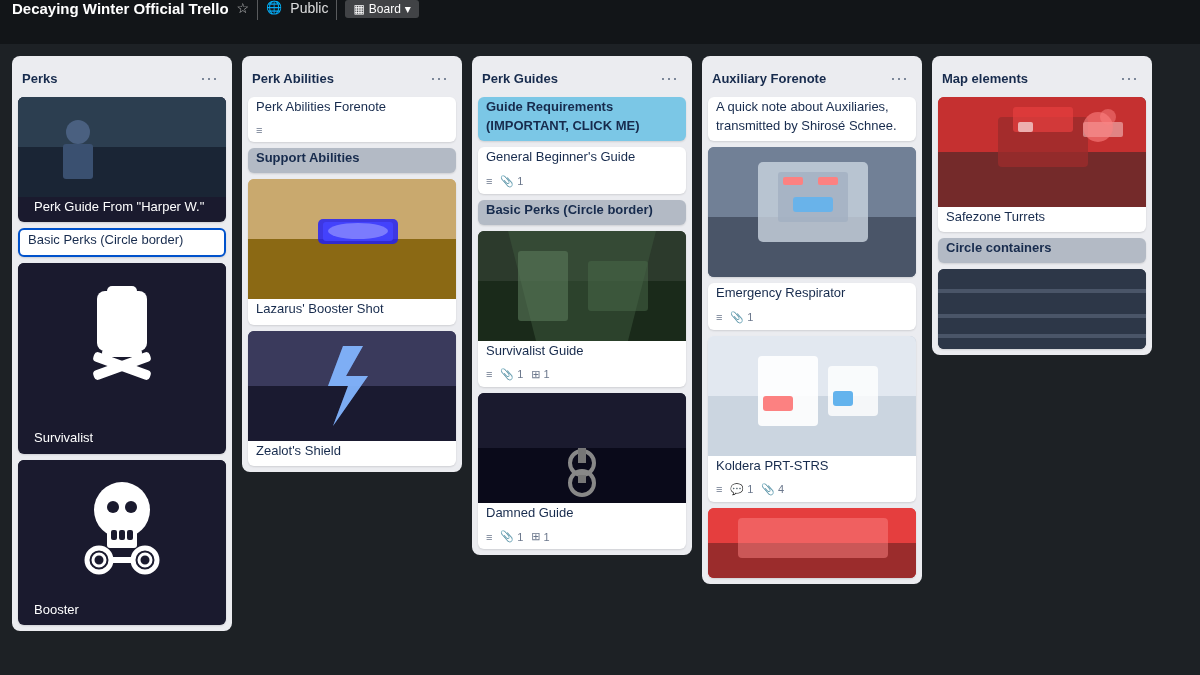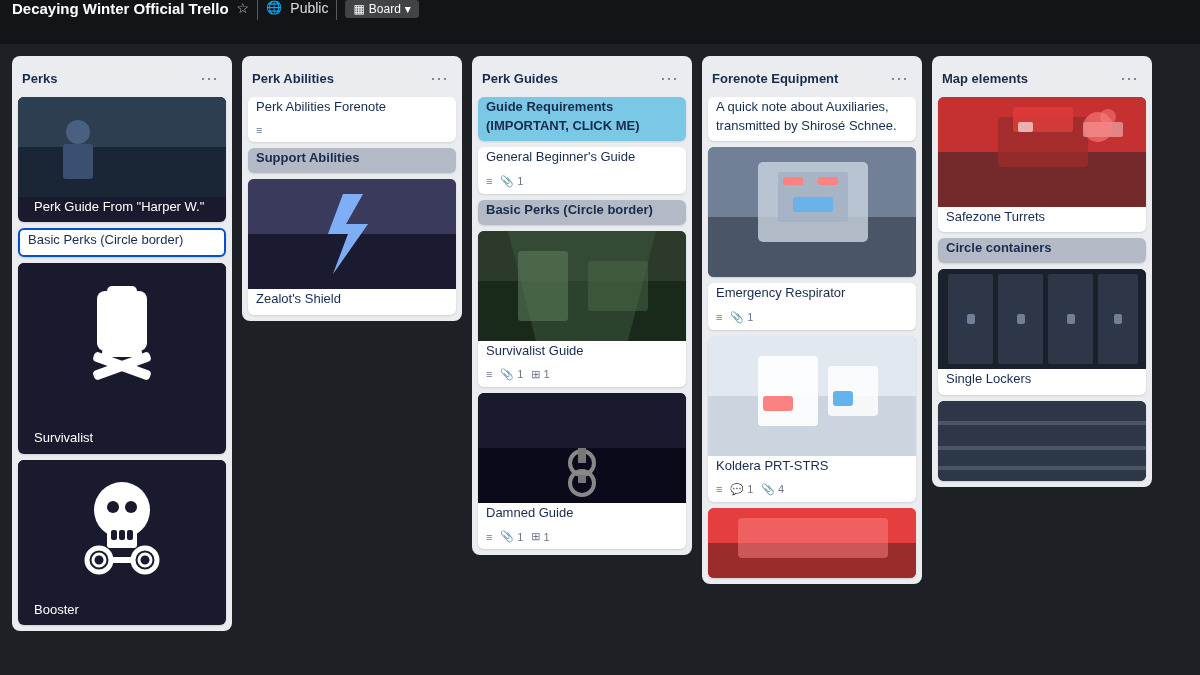--- a/index.html
+++ b/index.html
@@ -327,20 +327,35 @@
           </span>
         </div>
       </div>
 
       <div class="card" style="background:#b3bac5;">
         <div class="card-content">
           <span class="card-title" style="font-weight:600;">Support Abilities</span>
         </div>
       </div>
 
+      <div class="card">
+        <div class="img-lazarus">
+          <svg width="100%" height="120" viewBox="0 0 208 120">
+            <rect width="208" height="120" fill="#c9a96e"></rect>
+            <rect x="0" y="60" width="208" height="60" fill="#8B6914"></rect>
+
+            <rect x="70" y="40" width="80" height="25" rx="5" fill="#1a1aff" opacity="0.8"></rect>
+            <rect x="75" y="43" width="70" height="19" rx="3" fill="#4444ff" opacity="0.9"></rect>
+            <ellipse cx="110" cy="52" rx="30" ry="8" fill="white" opacity="0.3"></ellipse>
+          </svg>
+        </div>
+        <div class="card-content">
+          <span class="card-title">Lazarus' Booster Shot</span>
+        </div>
+      </div>
 
       <div class="card">
         <div class="img-zealot">
           <svg width="100%" height="110" viewBox="0 0 208 110">
             <rect width="208" height="110" fill="#3a3a5c"></rect>
             <rect x="0" y="55" width="208" height="55" fill="#1a1a30"></rect>
 
             <polygon points="95,15 80,55 100,55 85,95 120,45 98,45 115,15" fill="#6699ff" opacity="0.9"></polygon>
             <polygon points="95,15 80,55 100,55 85,95 120,45 98,45 115,15" fill="#aaddff" opacity="0.4"></polygon>
           </svg>
@@ -436,21 +451,21 @@
             <span>⊞</span>
             <span>1</span>
           </span>
         </div>
       </div>
     </div>
   </div>
 
   <div class="column">
     <div class="column-header">
-      <span class="column-title">Forenote Equipment</span>
+      <span class="column-title">Auxiliary Forenote</span>
       <span class="column-menu">···</span>
     </div>
     <div class="column-cards">
 
       <div class="card">
         <div class="card-content">
           <span class="card-title">A quick note about Auxiliaries, transmitted by Shirosé Schnee.</span>
         </div>
       </div>
 
@@ -554,40 +569,20 @@
           <span class="card-title">Safezone Turrets</span>
         </div>
       </div>
 
       <div class="card" style="background:#b3bac5;">
         <div class="card-content">
           <span class="card-title" style="font-weight:600;">Circle containers</span>
         </div>
       </div>
 
-      <div class="card">
-        <div class="img-lockers">
-          <svg width="100%" height="100" viewBox="0 0 208 100">
-            <rect width="208" height="100" fill="#1a202c"></rect>
-
-            <rect x="10" y="5" width="45" height="90" rx="2" fill="#2d3748"></rect>
-            <rect x="60" y="5" width="45" height="90" rx="2" fill="#2d3748"></rect>
-            <rect x="110" y="5" width="45" height="90" rx="2" fill="#2d3748"></rect>
-            <rect x="160" y="5" width="40" height="90" rx="2" fill="#2d3748"></rect>
-
-            <rect x="29" y="45" width="8" height="10" rx="2" fill="#718096"></rect>
-            <rect x="79" y="45" width="8" height="10" rx="2" fill="#718096"></rect>
-            <rect x="129" y="45" width="8" height="10" rx="2" fill="#718096"></rect>
-            <rect x="176" y="45" width="8" height="10" rx="2" fill="#718096"></rect>
-          </svg>
-        </div>
-        <div class="card-content">
-          <span class="card-title">Single Lockers</span>
-        </div>
-      </div>
 
       <div class="card">
         <div class="img-last">
           <svg width="100%" height="80" viewBox="0 0 208 80">
             <rect width="208" height="80" fill="#2d3748"></rect>
 
             <rect x="0" y="20" width="208" height="4" fill="#4a5568"></rect>
             <rect x="0" y="45" width="208" height="4" fill="#4a5568"></rect>
             <rect x="0" y="65" width="208" height="4" fill="#4a5568"></rect>
           </svg>

